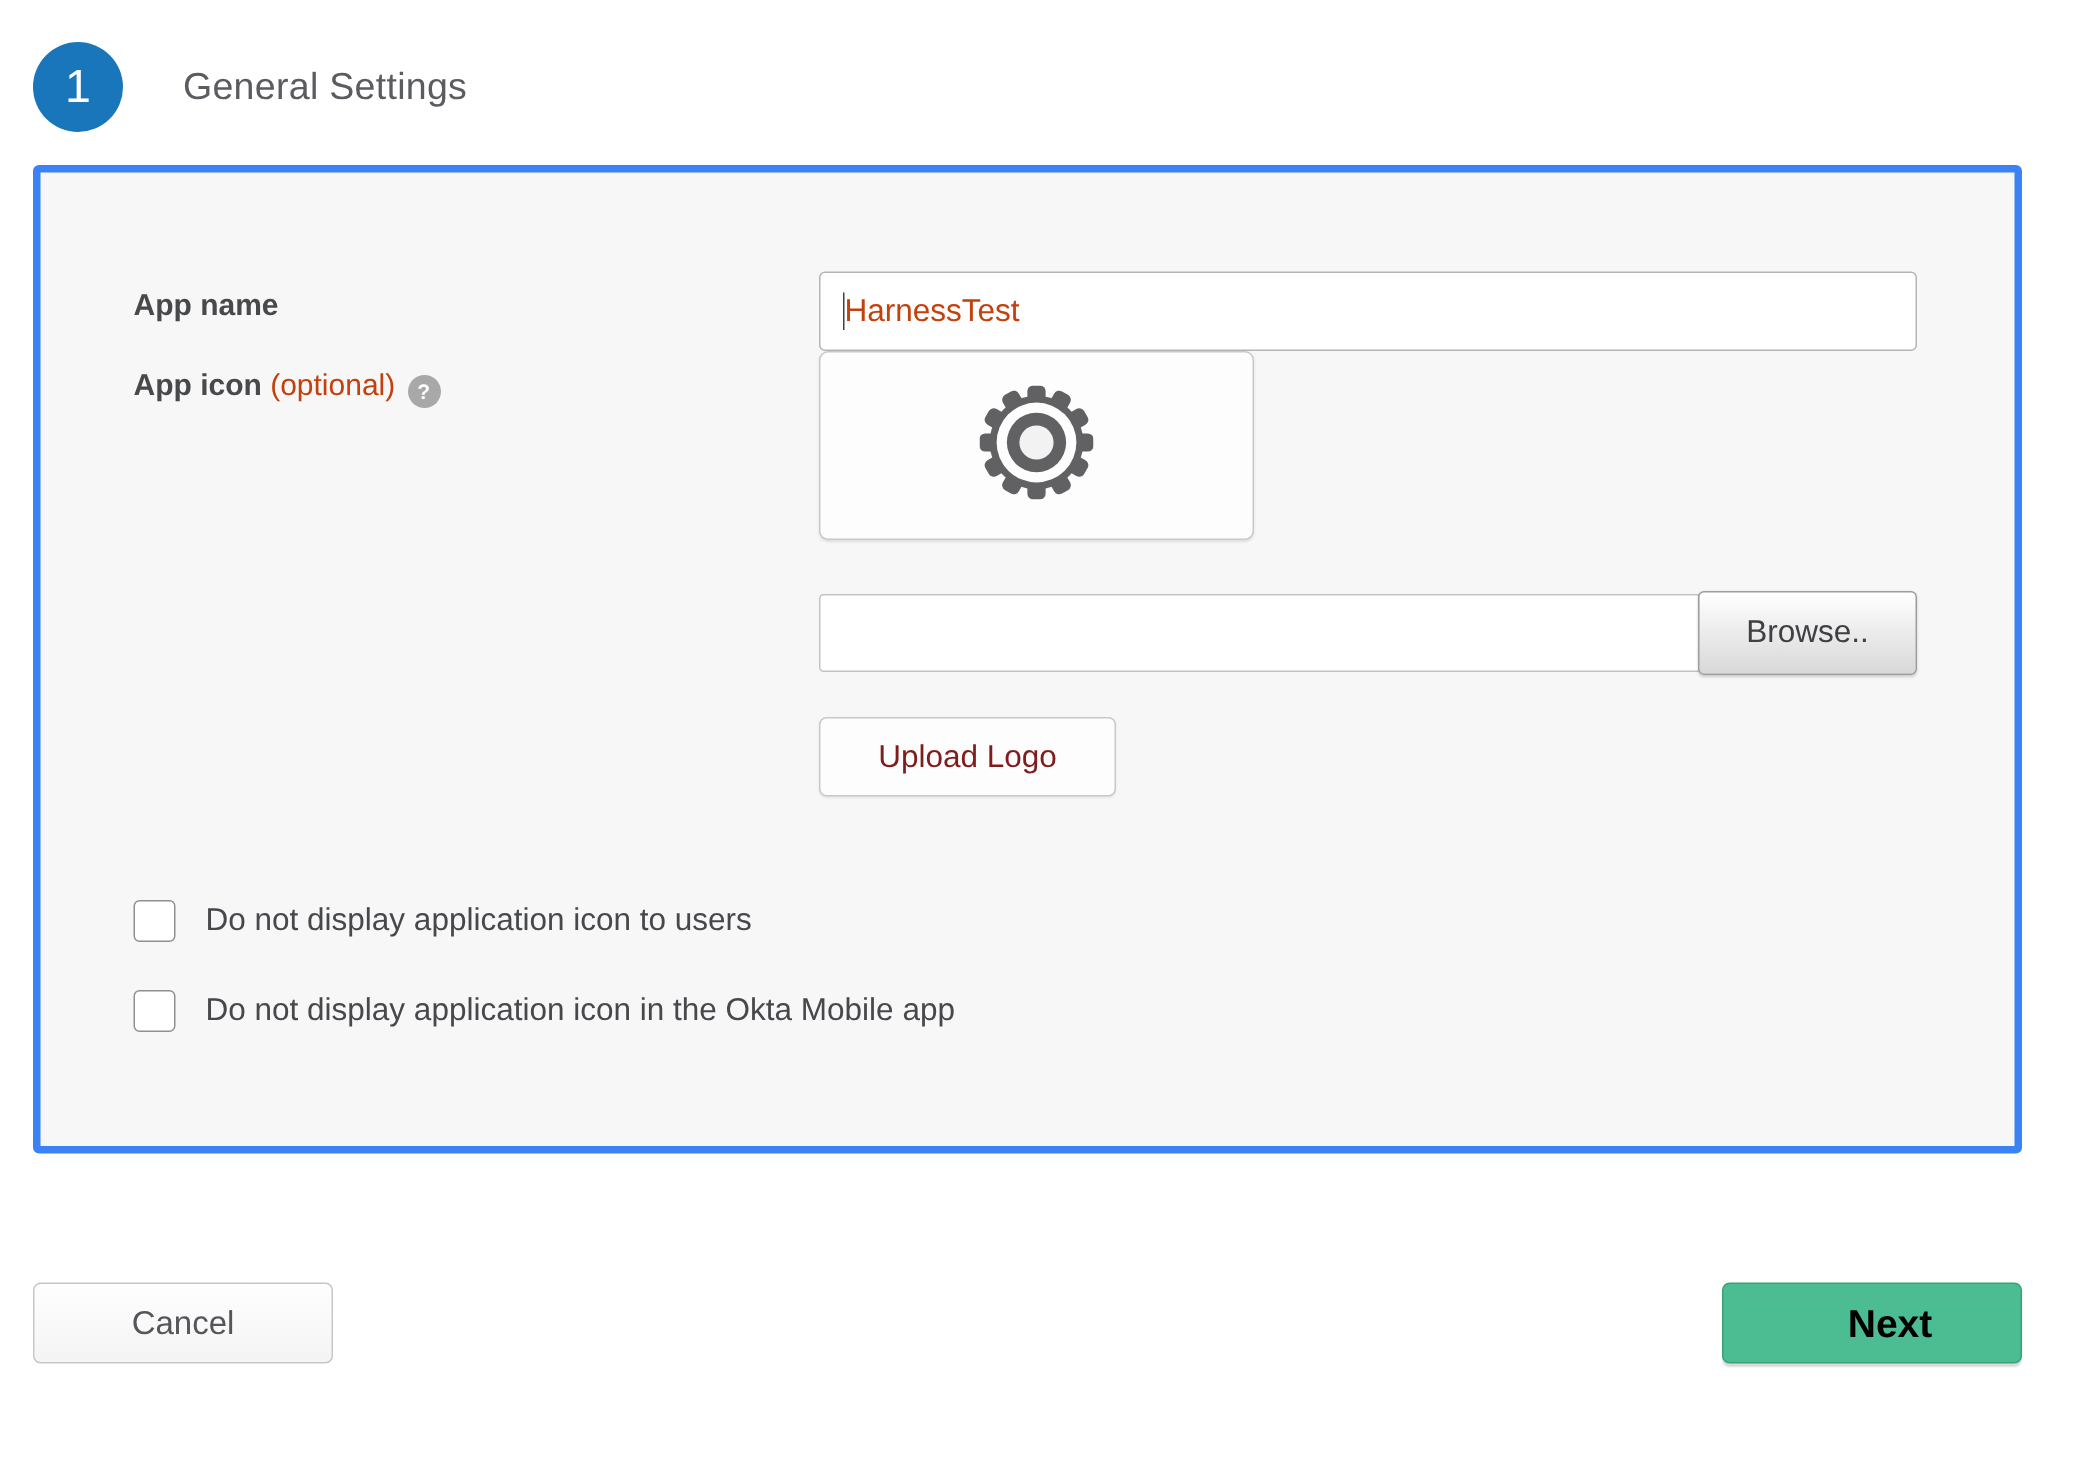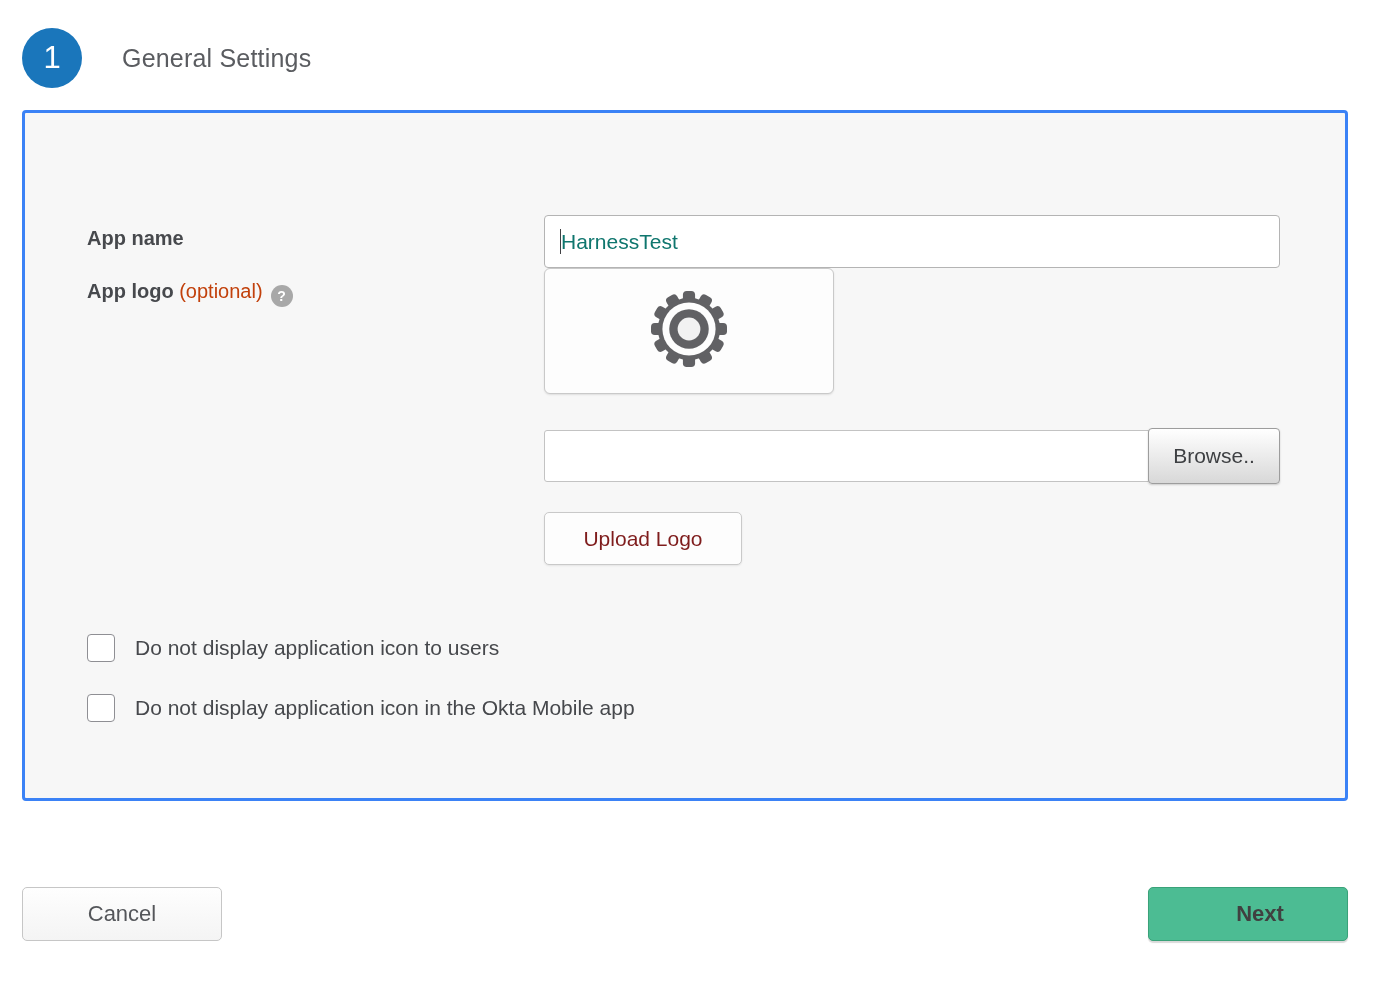--- a/index.html
+++ b/index.html
@@ -42,23 +42,23 @@
     font-size: 25px;
     font-weight: 500;
     color: #5a5c60;
     letter-spacing: 0.2px;
   }
 
   
   .panel {
     margin-top: 22px;
     background: #f7f7f7;
-    border: 3px solid #3b82f6;
+    border: 5px solid #3b82f6;
     border-radius: 4px;
-    padding: 102px 65px 76px 62px;
+    padding: 66px 65px 76px 62px;
   }
   .form-row {
     display: flex;
     align-items: flex-start;
   }
   .label-col {
     width: 457px;
     flex: 0 0 auto;
     padding-top: 12px;
   }
@@ -96,21 +96,21 @@
     position: relative;
   }
   .text-input {
     width: 100%;
     height: 53px;
     border: 1px solid #b4b4b4;
     border-radius: 4px;
     background: #ffffff;
     font-family: "Liberation Sans", sans-serif;
     font-size: 21px;
-    color: #0f766e;
+    color: #c2410c;
     padding: 0 16px;
     outline: none;
   }
   .caret {
     position: absolute;
     left: 16px;
     top: 14px;
     width: 1px;
     height: 25px;
     background: #3f4144;
@@ -141,21 +141,21 @@
     border-radius: 3px 0 0 3px;
     background: #ffffff;
     font-family: "Liberation Sans", sans-serif;
     font-size: 20px;
     padding: 0 12px;
     color: #45474b;
     outline: none;
   }
   .browse-button {
     flex: 0 0 auto;
-    width: 132px;
+    width: 146px;
     height: 56px;
     margin-top: -2px;
     margin-left: -1px;
     border: 1px solid #9d9d9d;
     border-radius: 4px;
     background: linear-gradient(#ffffff, #d8d8d8);
     box-shadow: 0 1px 2px rgba(0,0,0,0.18);
     font-family: "Liberation Sans", sans-serif;
     font-size: 21px;
     color: #3e4043;
@@ -223,23 +223,23 @@
     cursor: pointer;
   }
   .next-button {
     width: 200px;
     height: 54px;
     background: #4cbc93;
     border: 1px solid #3aa279;
     border-radius: 5px;
     box-shadow: 0 2px 1px rgba(0,0,0,0.15);
     font-family: "Liberation Sans", sans-serif;
-    font-size: 22px;
+    font-size: 26px;
     font-weight: 700;
-    color: #404040;
+    color: #000000;
     cursor: pointer;
     padding-left: 24px;
   }
 </style>
 </head>
 <body>
 
 <div class="page">
   <div class="container">
 
@@ -259,21 +259,21 @@
         <div class="control-col">
           <div class="text-input-wrap">
             <input class="text-input" type="text" value="HarnessTest" style="">
             <div class="caret"></div>
           </div>
         </div>
       </div>
 
       <div class="form-row">
         <div class="label-col">
-          <span class="field-label"><span>App logo</span> <span class="optional-note">(optional)</span></span><span class="help-icon">?</span>
+          <span class="field-label"><span>App icon</span> <span class="optional-note">(optional)</span></span><span class="help-icon">?</span>
         </div>
         <div class="control-col">
 
           
           <div class="logo-box" style="margin-top:0;">
             <span>
               <svg width="76" height="76" viewBox="0 0 100 100" aria-hidden="true">
                 <g fill="#616164">
                   <rect x="42" y="0" width="16" height="100" rx="5"></rect>
                   <rect x="42" y="0" width="16" height="100" rx="5" transform="rotate(30 50 50)"></rect>

